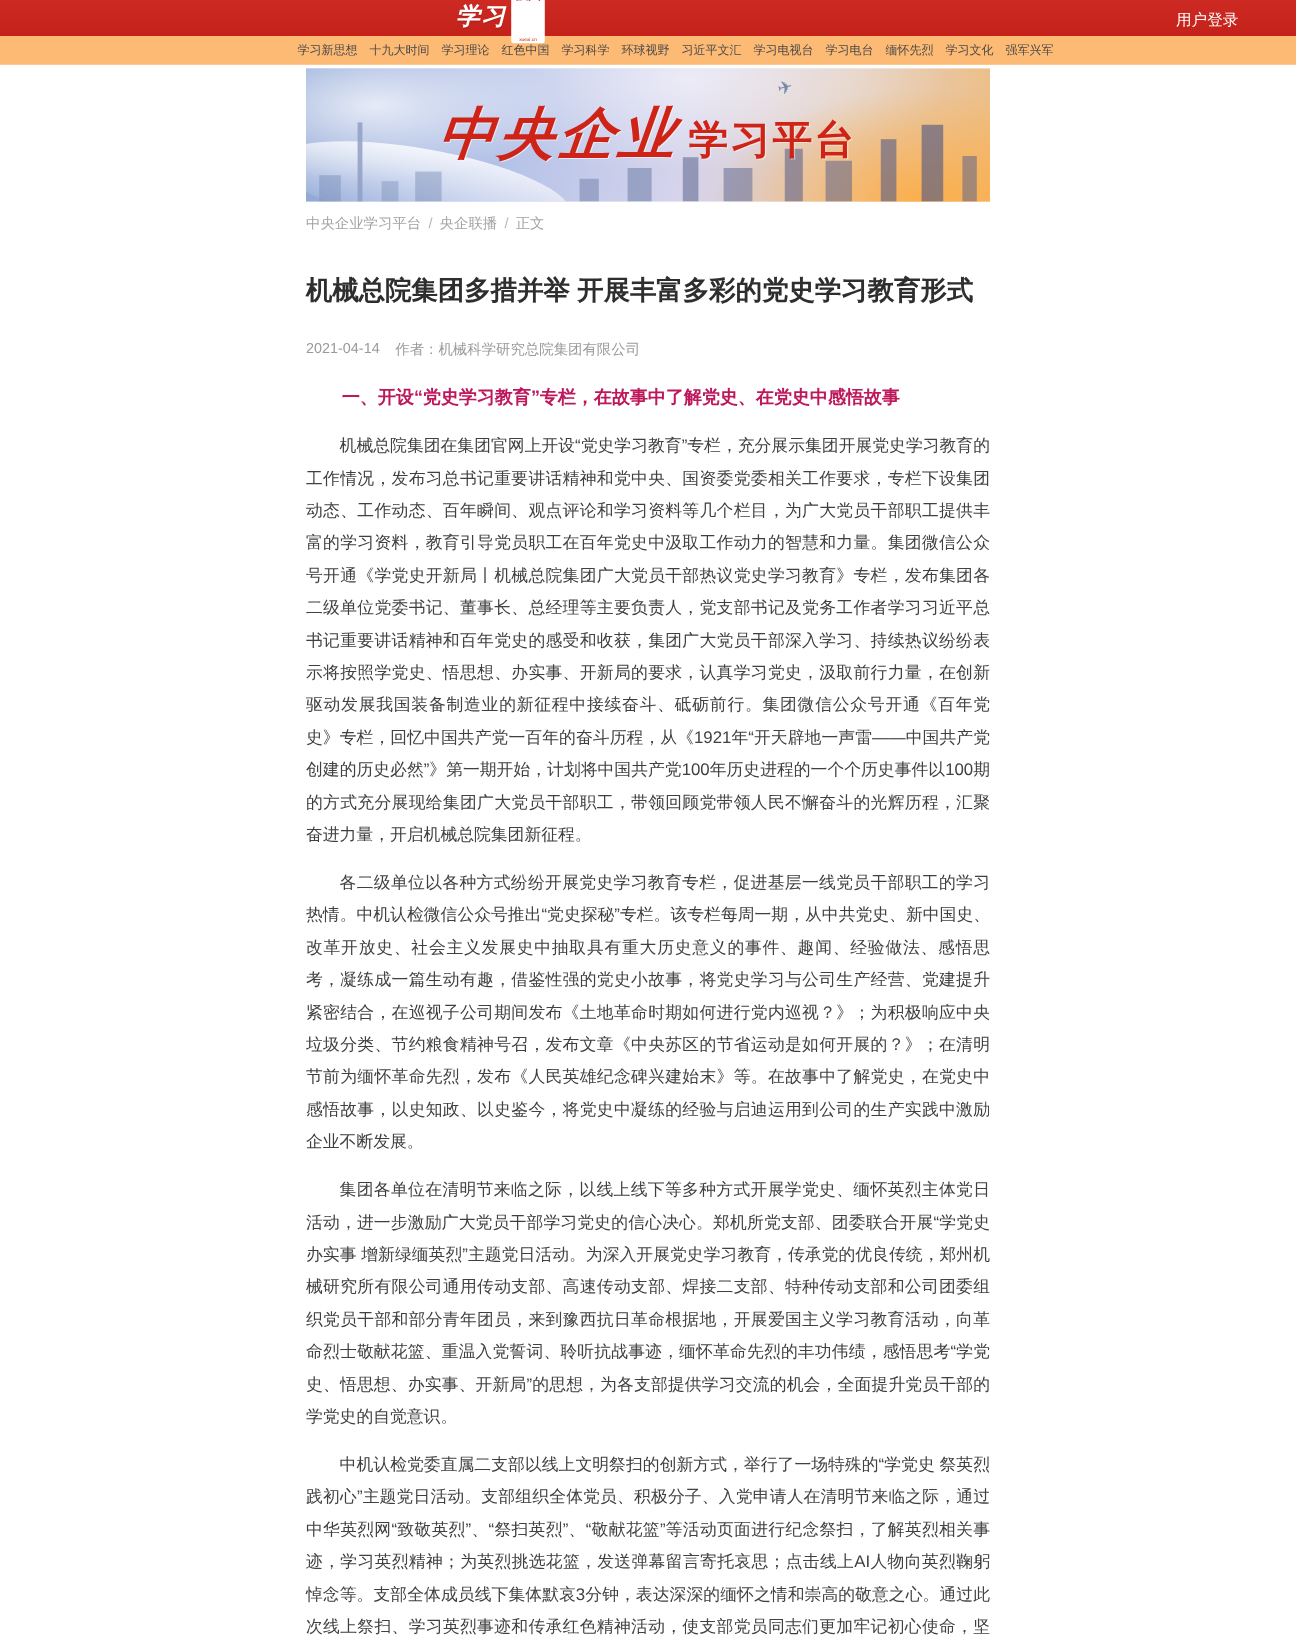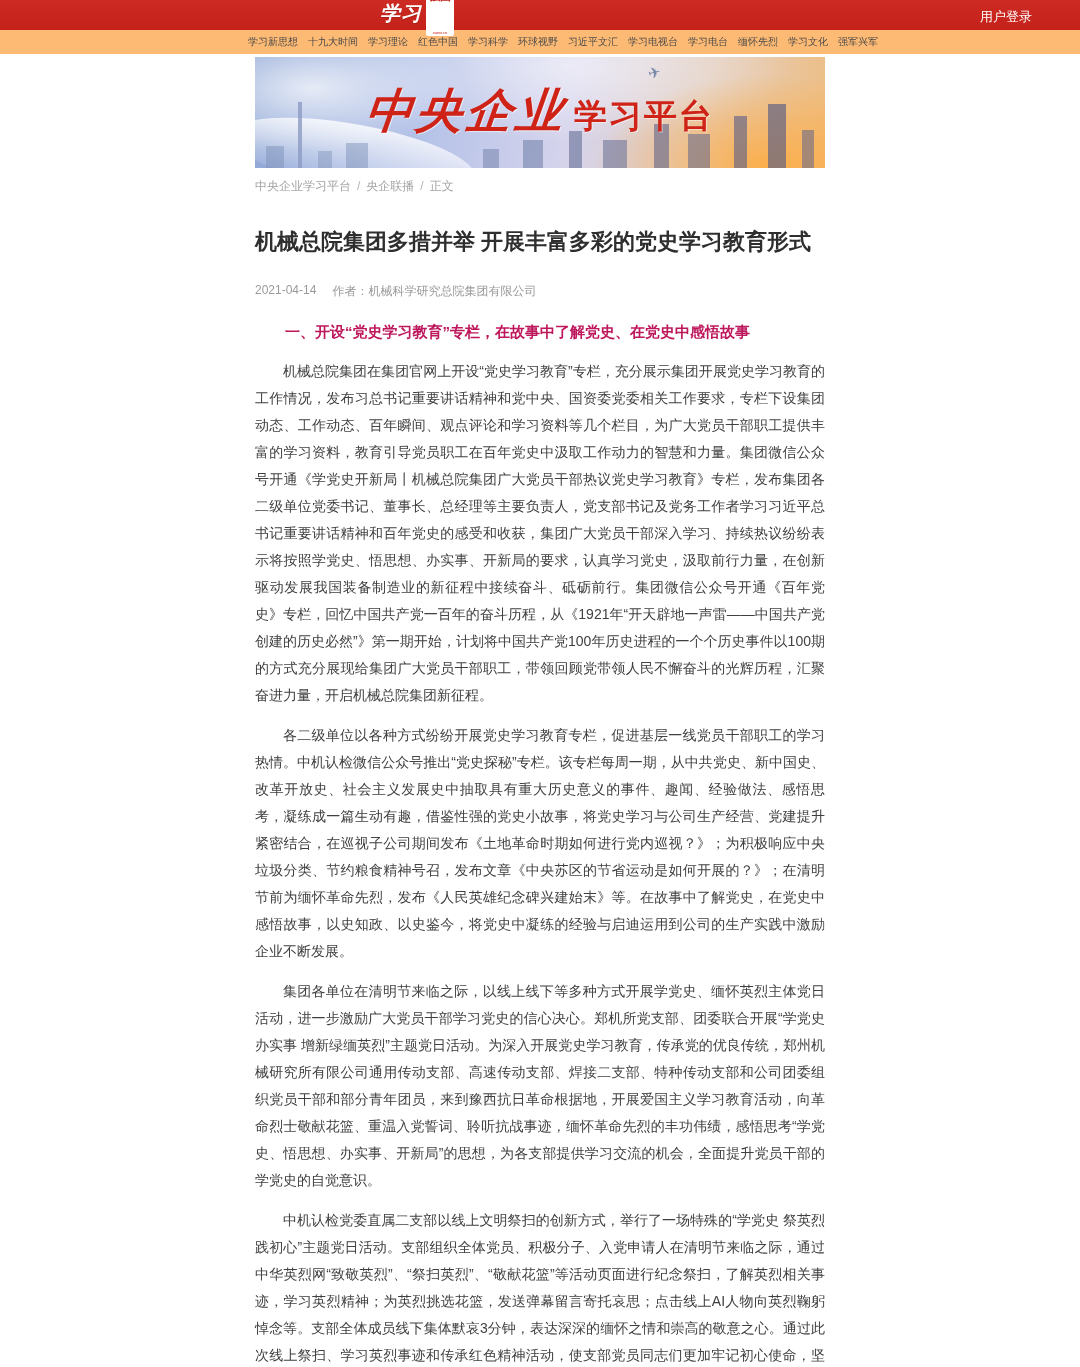--- a/index.html
+++ b/index.html
@@ -39,22 +39,22 @@
 
   
   .breadcrumb { width:570px; margin:10px auto 0; font-size:12px; color:#a3a3a3; }
   .crumb { color:#a3a3a3; text-decoration:none; cursor:pointer; }
   .crumb.current { cursor:default; }
   .crumb-sep { margin:0 6px; color:#b5b5b5; }
 
   
   .article { width:570px; margin:0 auto; }
   .article-title { margin-top:32px; text-align:left; font-size:22px; font-weight:bold; color:#2e2e2e; line-height:30px; }
-  .article-meta { margin-top:26px; font-size:12px; color:#9a9a9a; display:flex; }
-  .meta-author { margin-left:16px; }
+  .article-meta { margin-top:26px; font-size:12px; color:#9a9a9a; display:flex;gap:13px; }
+  .meta-author { }
   .article-body { margin-top:18px; padding-bottom:56px; }
   .para { font-size:14px; line-height:27px; color:#404040; text-align:justify; text-indent:2em; margin-bottom:13px; }
   .section-heading { font-size:15px; line-height:27px; font-weight:bold; color:#be185d; text-indent:2em; margin:16px 0 13px; }
 </style>
 </head>
 <body>
 
 <div class="page">
 
   <div class="topbar">

